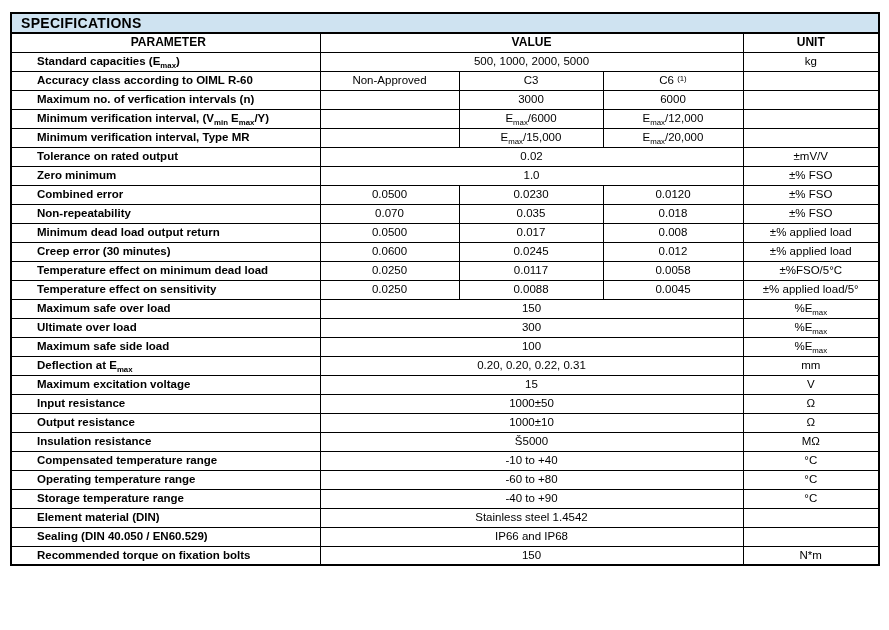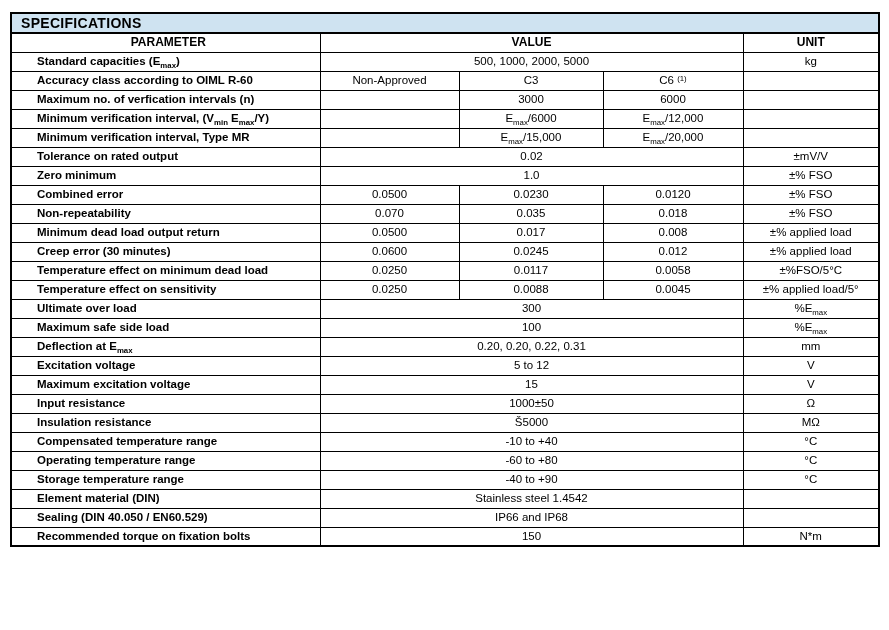--- a/index.html
+++ b/index.html
@@ -146,47 +146,52 @@
           <td class="unit">±%FSO/5°C</td>
         </tr>
         <tr>
           <td class="param">Temperature effect on sensitivity</td>
           <td class="val">0.0250</td>
           <td class="val">0.0088</td>
           <td class="val">0.0045</td>
           <td class="unit">±% applied load/5°</td>
         </tr>
         <tr>
+          <td class="param">Maximum safe over load</td>
+          <td class="val" colspan="3">150</td>
+          <td class="unit">%E<sub>max</sub></td>
+        </tr>
+        <tr>
           <td class="param">Ultimate over load</td>
           <td class="val" colspan="3">300</td>
           <td class="unit">%E<sub>max</sub></td>
         </tr>
         <tr>
           <td class="param">Maximum safe side load</td>
           <td class="val" colspan="3">100</td>
           <td class="unit">%E<sub>max</sub></td>
         </tr>
         <tr>
           <td class="param">Deflection at E<sub>max</sub></td>
           <td class="val" colspan="3">0.20, 0.20, 0.22, 0.31</td>
           <td class="unit">mm</td>
         </tr>
         <tr>
-          <td class="param">Excitation voltage</td>
-          <td class="val" colspan="3">5 to 12</td>
-          <td class="unit">V</td>
-        </tr>
-        <tr>
           <td class="param">Maximum excitation voltage</td>
           <td class="val" colspan="3">15</td>
           <td class="unit">V</td>
         </tr>
         <tr>
           <td class="param">Input resistance</td>
           <td class="val" colspan="3">1000±50</td>
+          <td class="unit">Ω</td>
+        </tr>
+        <tr>
+          <td class="param">Output resistance</td>
+          <td class="val" colspan="3">1000±10</td>
           <td class="unit">Ω</td>
         </tr>
         <tr>
           <td class="param">Insulation resistance</td>
           <td class="val" colspan="3">Š5000</td>
           <td class="unit">MΩ</td>
         </tr>
         <tr>
           <td class="param">Compensated temperature range</td>
           <td class="val" colspan="3">-10 to +40</td>

